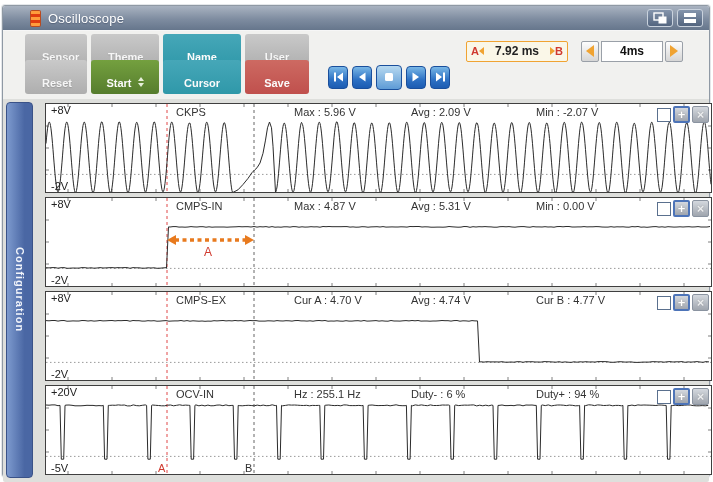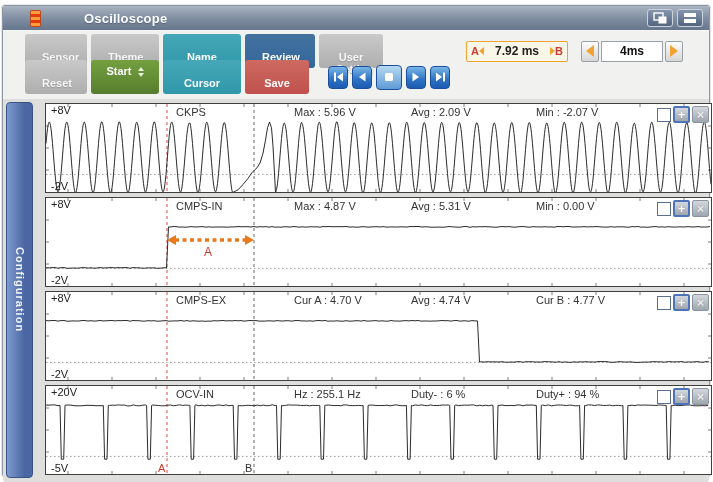--- a/index.html
+++ b/index.html
@@ -4,34 +4,34 @@
 <style>
   html,body{margin:0;padding:0;background:#ffffff;width:713px;height:482px;overflow:hidden;
     font-family:"Liberation Sans",sans-serif;-webkit-font-smoothing:antialiased;}
   .window{position:absolute;left:2px;top:5px;width:706px;height:470px;border:1px solid #8f99a4;
     border-radius:3px;background:#eef0ee;box-shadow:0 0 0 1px #e4e7ea;}
   
   .titlebar{height:24px;background:linear-gradient(#a9b3c1,#7e8ca0 55%,#66768c);
     display:flex;align-items:center;padding:0 6px;border-bottom:1px solid #f6f6f6;border-radius:2px 2px 0 0;}
   .app-icon{width:9px;height:15px;margin:0 8px 0 22px;border-radius:1px;
     background:repeating-linear-gradient(#ff9c3c 0 3px,#e03c10 3px 6px);box-shadow:0 0 0 1px #b84a20;}
-  .title{color:#ffffff;font-size:13px;font-weight:bold;letter-spacing:.2px;text-shadow:0 1px 1px #55637a;margin-left:36px;}
+  .title{color:#ffffff;font-size:13px;font-weight:normal;letter-spacing:.2px;text-shadow:0 1px 1px #55637a;}
   .winbtns{margin-left:auto;display:flex;gap:4px;}
   .winbtn{width:26px;height:18px;border:1px solid #c9d2dd;border-radius:3px;cursor:pointer;
     background:linear-gradient(#8595ac,#53657f);display:flex;align-items:center;justify-content:center;padding:0;}
   
   .toolbar{height:62px;background:#f1f1ef;padding:6px 0 0 0;}
   .btnrow{display:flex;align-items:center;height:24px;margin:2px 0 2px 22px;}
   .tb{height:22px;border:none;border-radius:3px;font-family:"Liberation Sans",sans-serif;
     font-size:11px;font-weight:bold;color:#fbfbfb;margin-right:4px;cursor:pointer;padding:17px;}
   .w1{width:62px}.w2{width:68px}.w3{width:78px}.w4{width:70px}.w5{width:64px}
   .tb.gray{background:linear-gradient(#c9c9c9,#aeaeae);color:#f6f6f6;text-shadow:0 1px 1px #9a9a9a;}
   .tb.teal{background:linear-gradient(#46a7b8,var(--teal));}
   .tb.blue{background:linear-gradient(#44729f,var(--blue));}
-  .tb.green{background:linear-gradient(#74a03f,var(--green));display:inline-flex;align-items:flex-end;justify-content:center;gap:6px;}
+  .tb.green{background:linear-gradient(#74a03f,var(--green));display:inline-flex;align-items:flex-start;justify-content:center;gap:6px;}
   .tb.red{background:linear-gradient(#cd6a62,var(--red));}
   .spin{display:inline-flex;flex-direction:column;gap:2px;}
   .spin i{display:block;width:0;height:0;border-left:3px solid transparent;border-right:3px solid transparent;}
   .spin .tu{border-bottom:4px solid #e8f0dc;}
   .spin .td{border-top:4px solid #e8f0dc;}
   
   .rgroup{margin-left:auto;display:flex;align-items:center;padding-right:26px;}
   .time-ab{width:92px;height:19px;border:1px solid var(--accent_orange);background:#faf7e8;border-radius:2px;
     display:flex;align-items:center;padding:0 4px;font-size:11px;font-weight:bold;}
   .ab-letter{color:var(--label_red);}
@@ -94,21 +94,20 @@
         </svg>
       </button>
     </div>
   </div>
 
   <div class="toolbar">
     <div class="btnrow">
       <button class="tb gray w1">Sensor</button>
       <button class="tb gray w2">Theme</button>
       <button class="tb teal w3">Name</button>
-      <button class="tb blue w4">Review</button>
       <button class="tb gray w5">User Setting</button>
       <div class="rgroup">
         <div class="time-ab">
           <span class="ab-letter">A</span>
           <span class="tri l"></span>
           <span class="ab-val">7.92 ms</span>
           <span class="tri r"></span>
           <span class="ab-letter">B</span>
         </div>
         <button class="nav-arrow">

